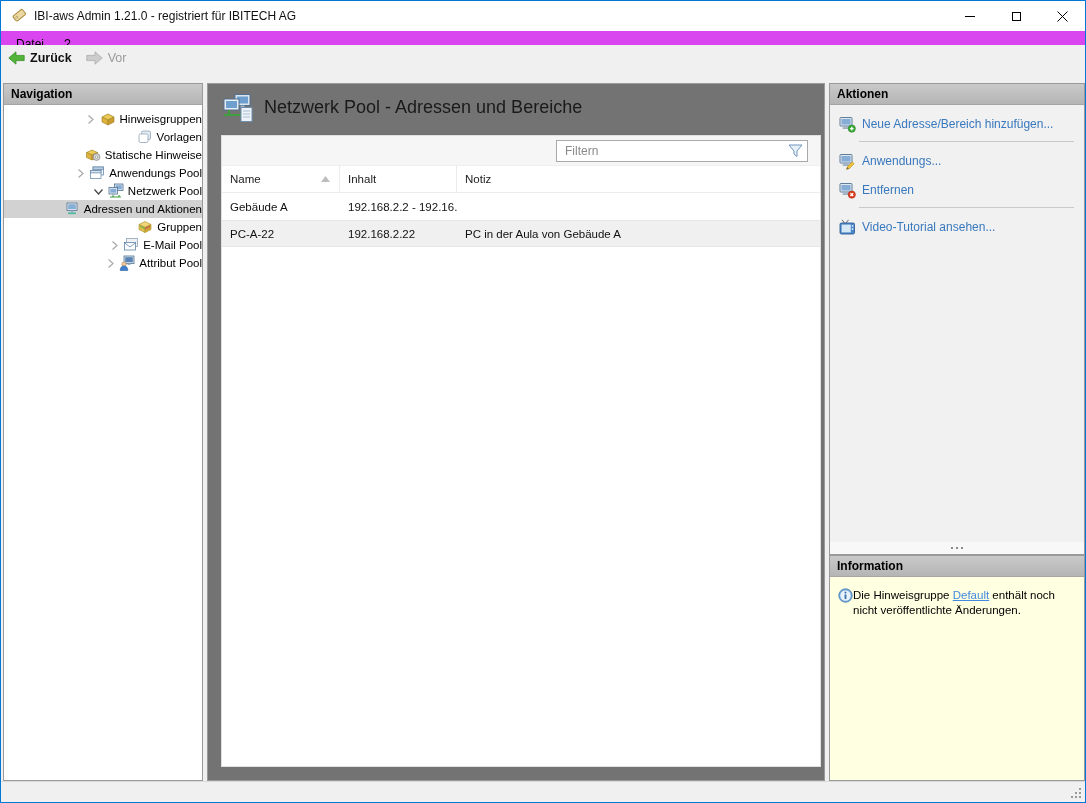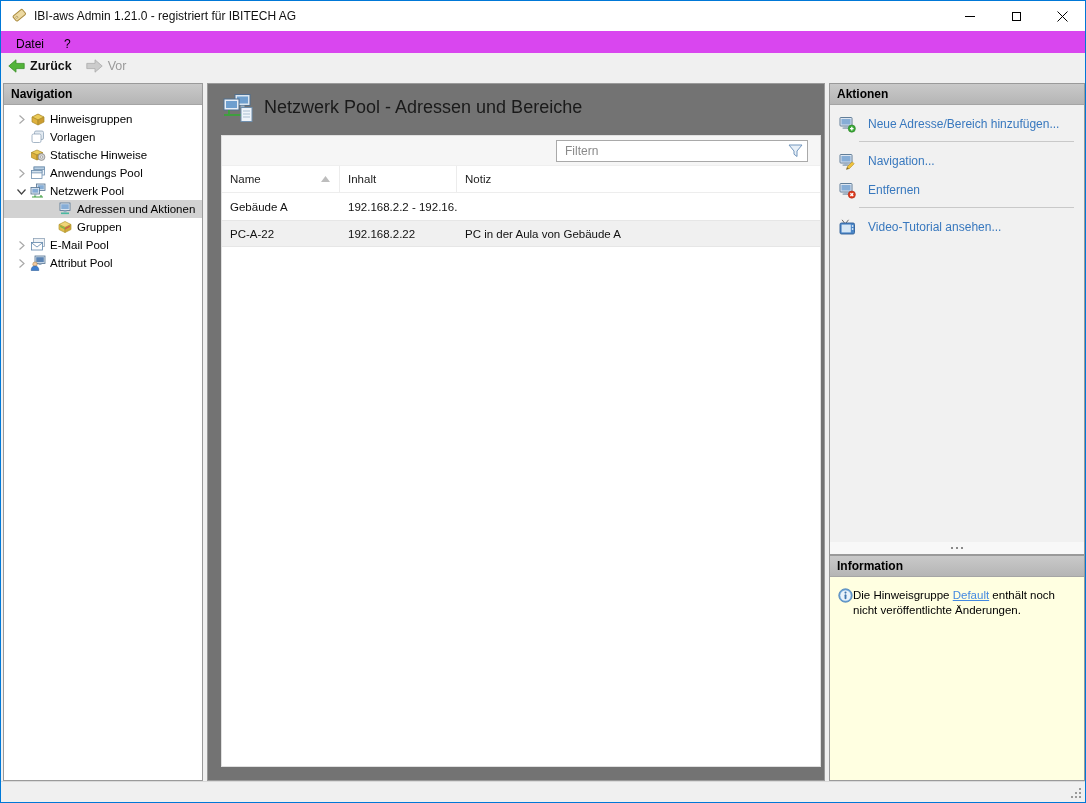--- a/index.html
+++ b/index.html
@@ -14,30 +14,30 @@
   .app-icon{margin-left:9px;display:flex;}
   .win-title{margin-left:8px;font-size:12px;color:#111;}
   .win-controls{margin-left:auto;display:flex;height:100%;}
   .win-btn{width:46px;height:100%;display:flex;align-items:center;justify-content:center;cursor:default;}
   .glyph-min{display:block;width:10px;height:0;border-top:1px solid #000;}
   .glyph-max{display:block;width:9px;height:9px;border:1px solid #000;}
   
   .menubar{position:absolute;left:0;top:30px;right:0;height:26px;display:flex;align-items:center;font-size:12px;background:#d946ef;}
   .menu-item{padding:0 10px;height:100%;display:flex;align-items:center;}
   .menu-item:first-child{margin-left:5px;}
-  .toolbar{position:absolute;left:0;top:52px;right:0;height:25px;display:flex;align-items:center;background:#f0f0f0;}
+  .toolbar{position:absolute;left:0;top:44px;right:0;height:25px;display:flex;align-items:center;background:#f0f0f0;}
   .tool-btn{display:flex;align-items:center;gap:5px;padding:0 7px;font-size:12.5px;height:22px;}
   .tool-btn .lbl{font-weight:700;color:#111;}
   .tool-btn.disabled .lbl{font-weight:400;color:#9b9b9b;}
   
   .panel-header{height:21px;line-height:21px;background:linear-gradient(#c9c9c9,#b5b5b5);font-size:12px;font-weight:bold;padding-left:7px;color:#000;border-bottom:1px solid #a5a5a5;}
   
   .nav-panel{position:absolute;left:2px;top:82px;width:200px;height:698px;background:#fff;border:1px solid #9a9a9a;}
   .tree{padding-top:5px;}
-  .tree-row{height:18px;display:flex;align-items:center;font-size:11.5px;padding-left:8px;white-space:nowrap;cursor:default;}
+  .tree-row{height:18px;display:flex;align-items:center;font-size:11.5px;padding-left:8px;white-space:nowrap;cursor:default;justify-content:flex-end;}
   .tree-row .twisty{width:18px;display:flex;justify-content:center;align-items:center;}
   .tree-row .ticon{width:20px;display:flex;align-items:center;}
   .tree-row.lvl1{padding-left:53px;}
   .tree-row.selected{background:#d2d2d2;}
   
   .main-panel{position:absolute;left:206px;top:82px;width:618px;height:698px;background:#737373;border:1px solid #9a9a9a;}
   .main-head-icon{position:absolute;left:14px;top:9px;}
   .main-title{position:absolute;left:56px;top:13px;font-size:18px;color:#1a1a1a;white-space:nowrap;}
   .list-region{position:absolute;left:13px;top:51px;width:600px;height:632px;border:1px solid #e0e0e0;background:#fff;}
   .filter-row{height:30px;background:#f6f6f6;position:relative;border-bottom:1px solid #efefef;}
@@ -52,21 +52,21 @@
   .th-notiz{flex:1;border-right:none;}
   .sort-asc{margin-left:auto;margin-right:9px;display:flex;}
   .trow{height:27px;display:flex;align-items:center;font-size:11.5px;color:#111;}
   .trow.alt{background:#f0f0f0;border-top:1px solid #e6e6e6;border-bottom:1px solid #e6e6e6;}
   .td{padding-left:8px;overflow:hidden;white-space:nowrap;}
   .td-name{width:118px;}
   .td-inhalt{width:117px;}
   .td-notiz{flex:1;}
   
   .actions-panel{position:absolute;left:828px;top:82px;width:256px;height:472px;background:#f1f1f1;border:1px solid #9a9a9a;}
-  .action-item{display:flex;align-items:center;gap:12px;margin:9px 8px 0 9px;height:20px;font-size:12px;color:#3878be;cursor:default;white-space:nowrap;}
+  .action-item{display:flex;align-items:center;gap:6px;margin:9px 8px 0 9px;height:20px;font-size:12px;color:#3878be;cursor:default;white-space:nowrap;}
   .action-sep{height:1px;background:#c9c9c9;margin:7px 10px 0 29px;}
   .splitter-strip{position:absolute;left:0;right:0;bottom:0;height:12px;background:#f8f8f8;display:flex;justify-content:center;align-items:center;gap:3px;}
   .dot{width:2px;height:2px;background:#8a8a8a;}
   
   .info-panel{position:absolute;left:828px;top:554px;width:256px;height:226px;background:#ffffe1;border:1px solid #9a9a9a;}
   .info-body{display:flex;gap:0;padding:11px 10px 0 8px;font-size:11.5px;line-height:15px;color:#000;}
   .info-text{max-width:222px;}
   .info-text a{color:#4489e0;text-decoration:underline;cursor:pointer;}
   
   .vsplit{position:absolute;top:82px;height:698px;width:4px;}
@@ -346,21 +346,21 @@
 
     <div class="action-item">
       <svg width="17" height="17" viewBox="0 0 17 17">
         <rect x="1" y="1.5" width="12" height="8.5" rx="0.8" fill="#e7edf4" stroke="#51708f" stroke-width="0.9"></rect>
         <rect x="2.4" y="2.9" width="9.2" height="5.7" fill="#86add6"></rect>
         <rect x="5.3" y="10" width="3.4" height="1.4" fill="#9ab0c4"></rect>
         <rect x="3.6" y="11.4" width="6.8" height="1.4" fill="#8aa0b4"></rect>
         <polygon points="8,14 13.2,8.8 15.2,10.8 10,16" fill="#f0c23c" stroke="#b2902b" stroke-width="0.6"></polygon>
         <polygon points="8,14 10,16 7,16.8" fill="#8a6d1f"></polygon>
       </svg>
-      <span>Navigation...</span>
+      <span>Anwendungs...</span>
     </div>
 
     <div class="action-item">
       <svg width="17" height="17" viewBox="0 0 17 17">
         <rect x="1" y="1.5" width="12" height="8.5" rx="0.8" fill="#e7edf4" stroke="#51708f" stroke-width="0.9"></rect>
         <rect x="2.4" y="2.9" width="9.2" height="5.7" fill="#86add6"></rect>
         <rect x="5.3" y="10" width="3.4" height="1.4" fill="#9ab0c4"></rect>
         <rect x="3.6" y="11.4" width="6.8" height="1.4" fill="#8aa0b4"></rect>
         <circle cx="12.8" cy="12.6" r="3.6" fill="#e03c1f" stroke="#a82a14" stroke-width="0.6"></circle>
         <path d="M11.4,11.2 l2.8,2.8 M14.2,11.2 l-2.8,2.8" stroke="#fff" stroke-width="1.3"></path>

